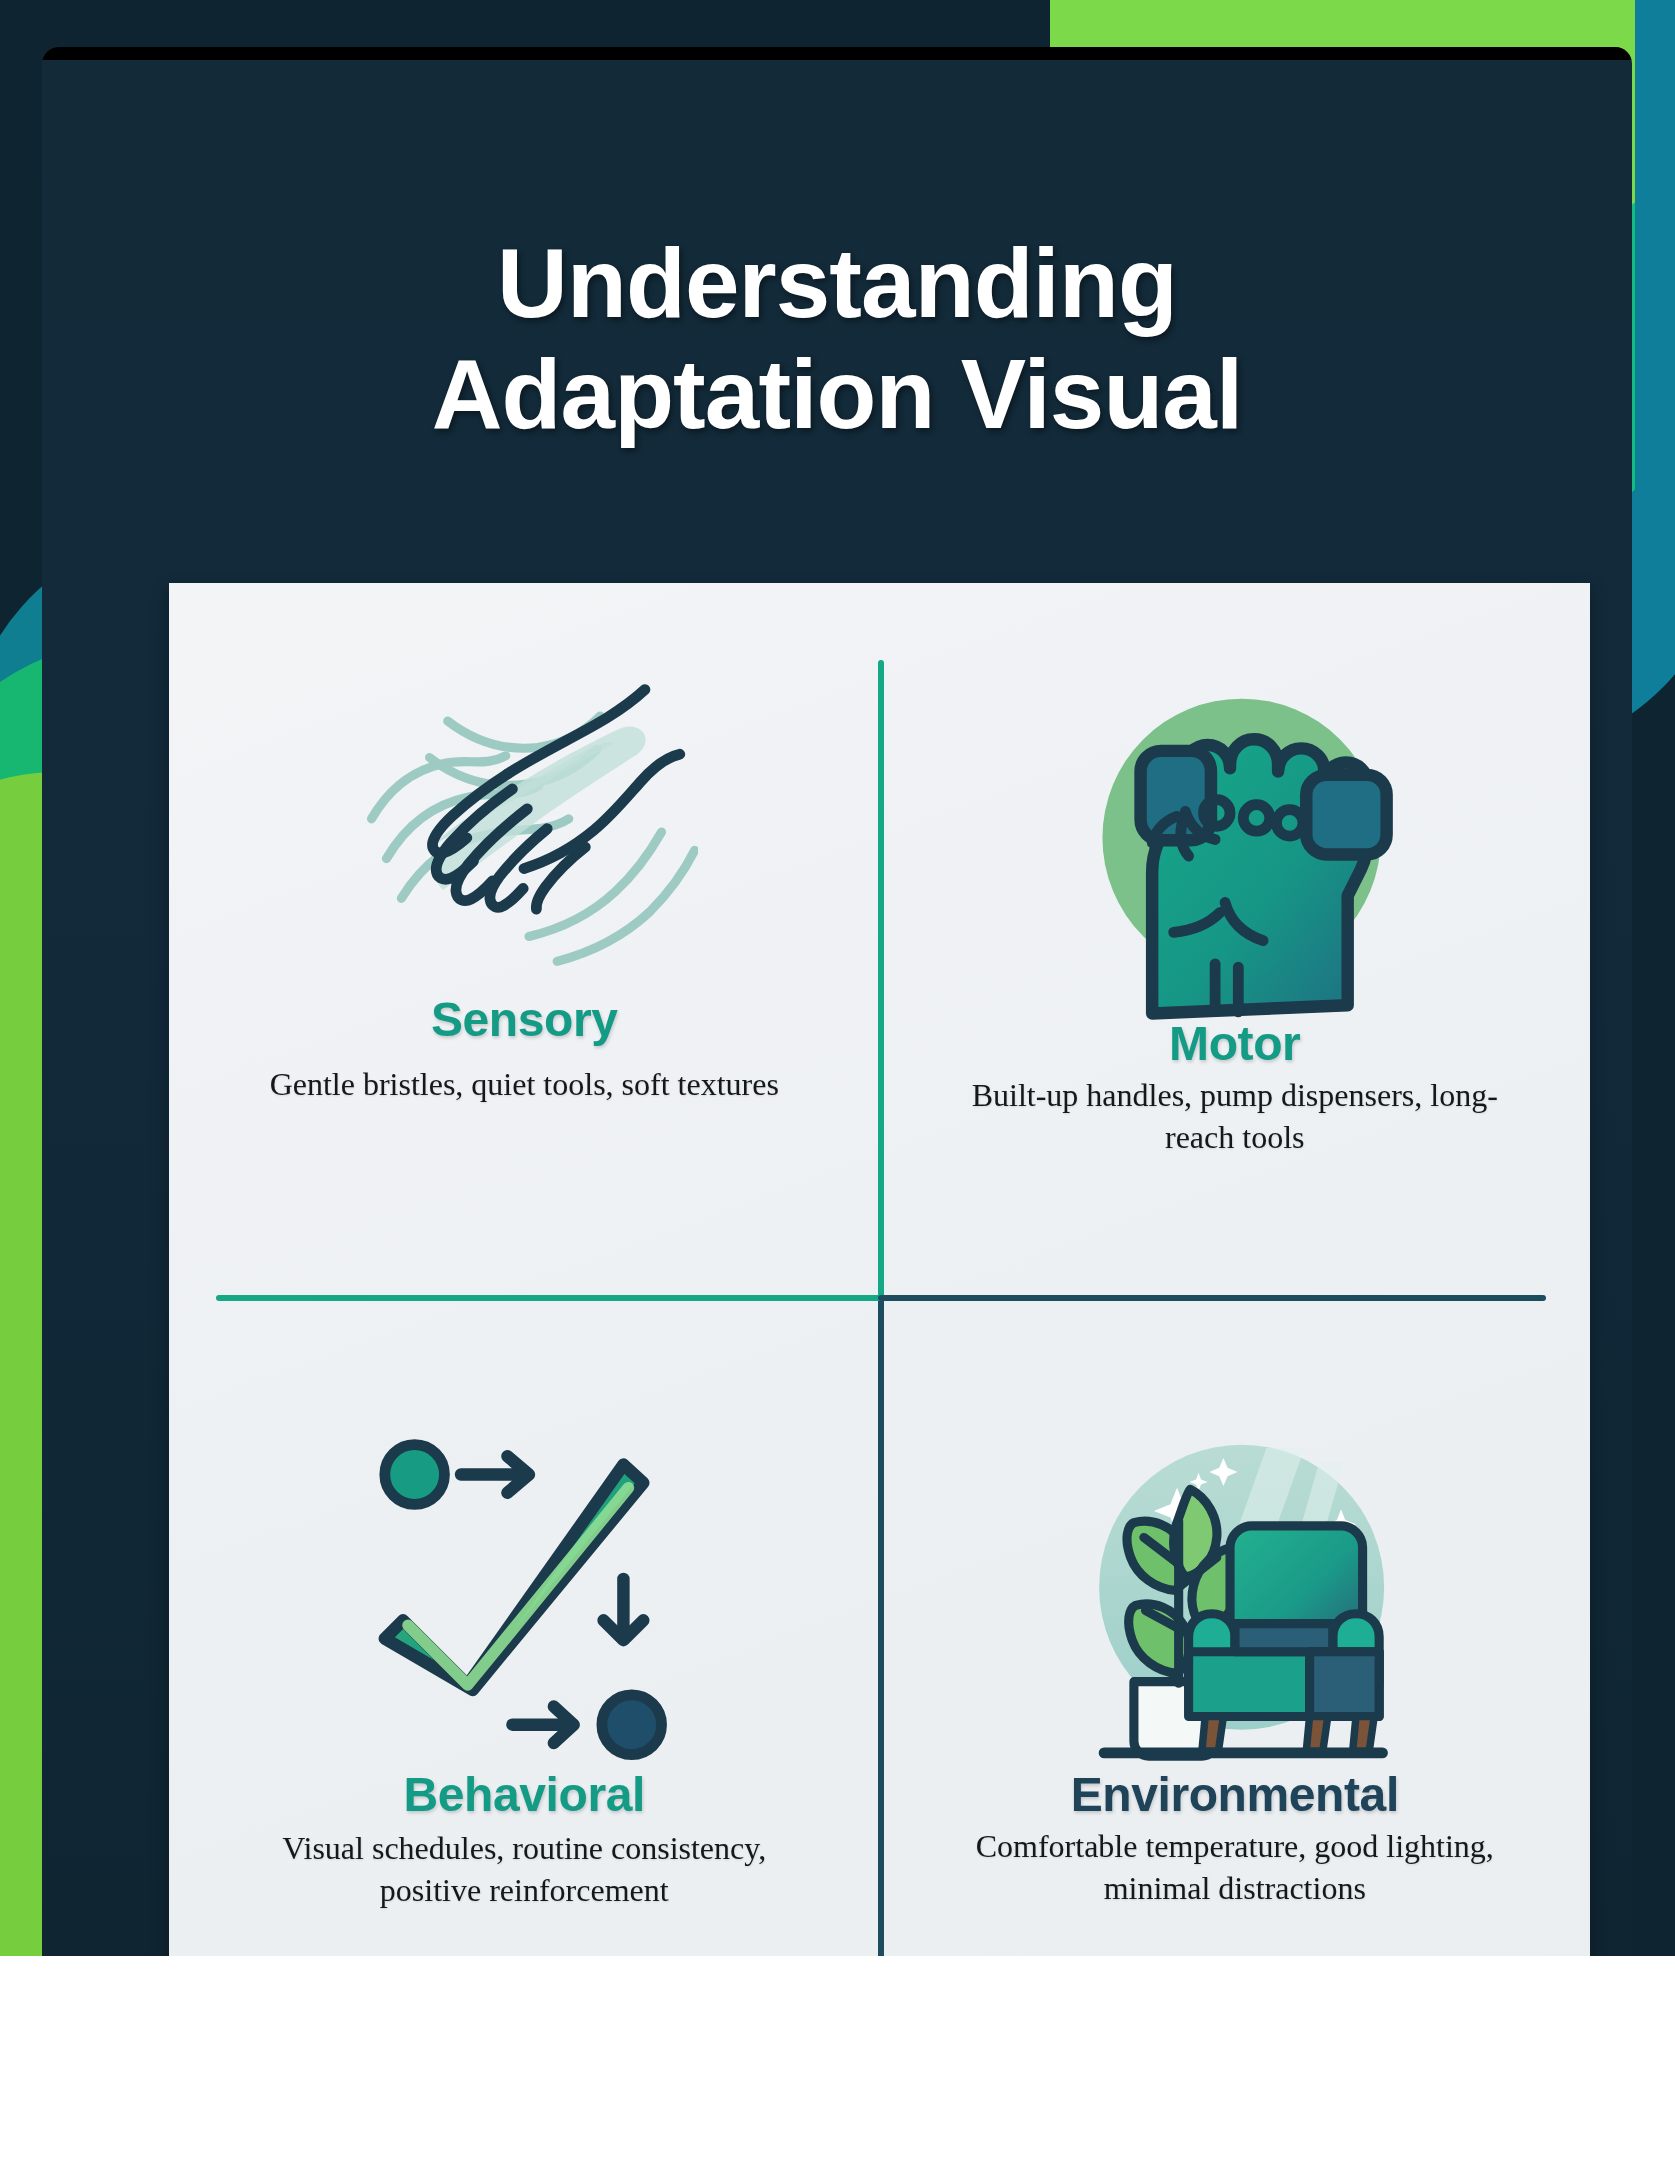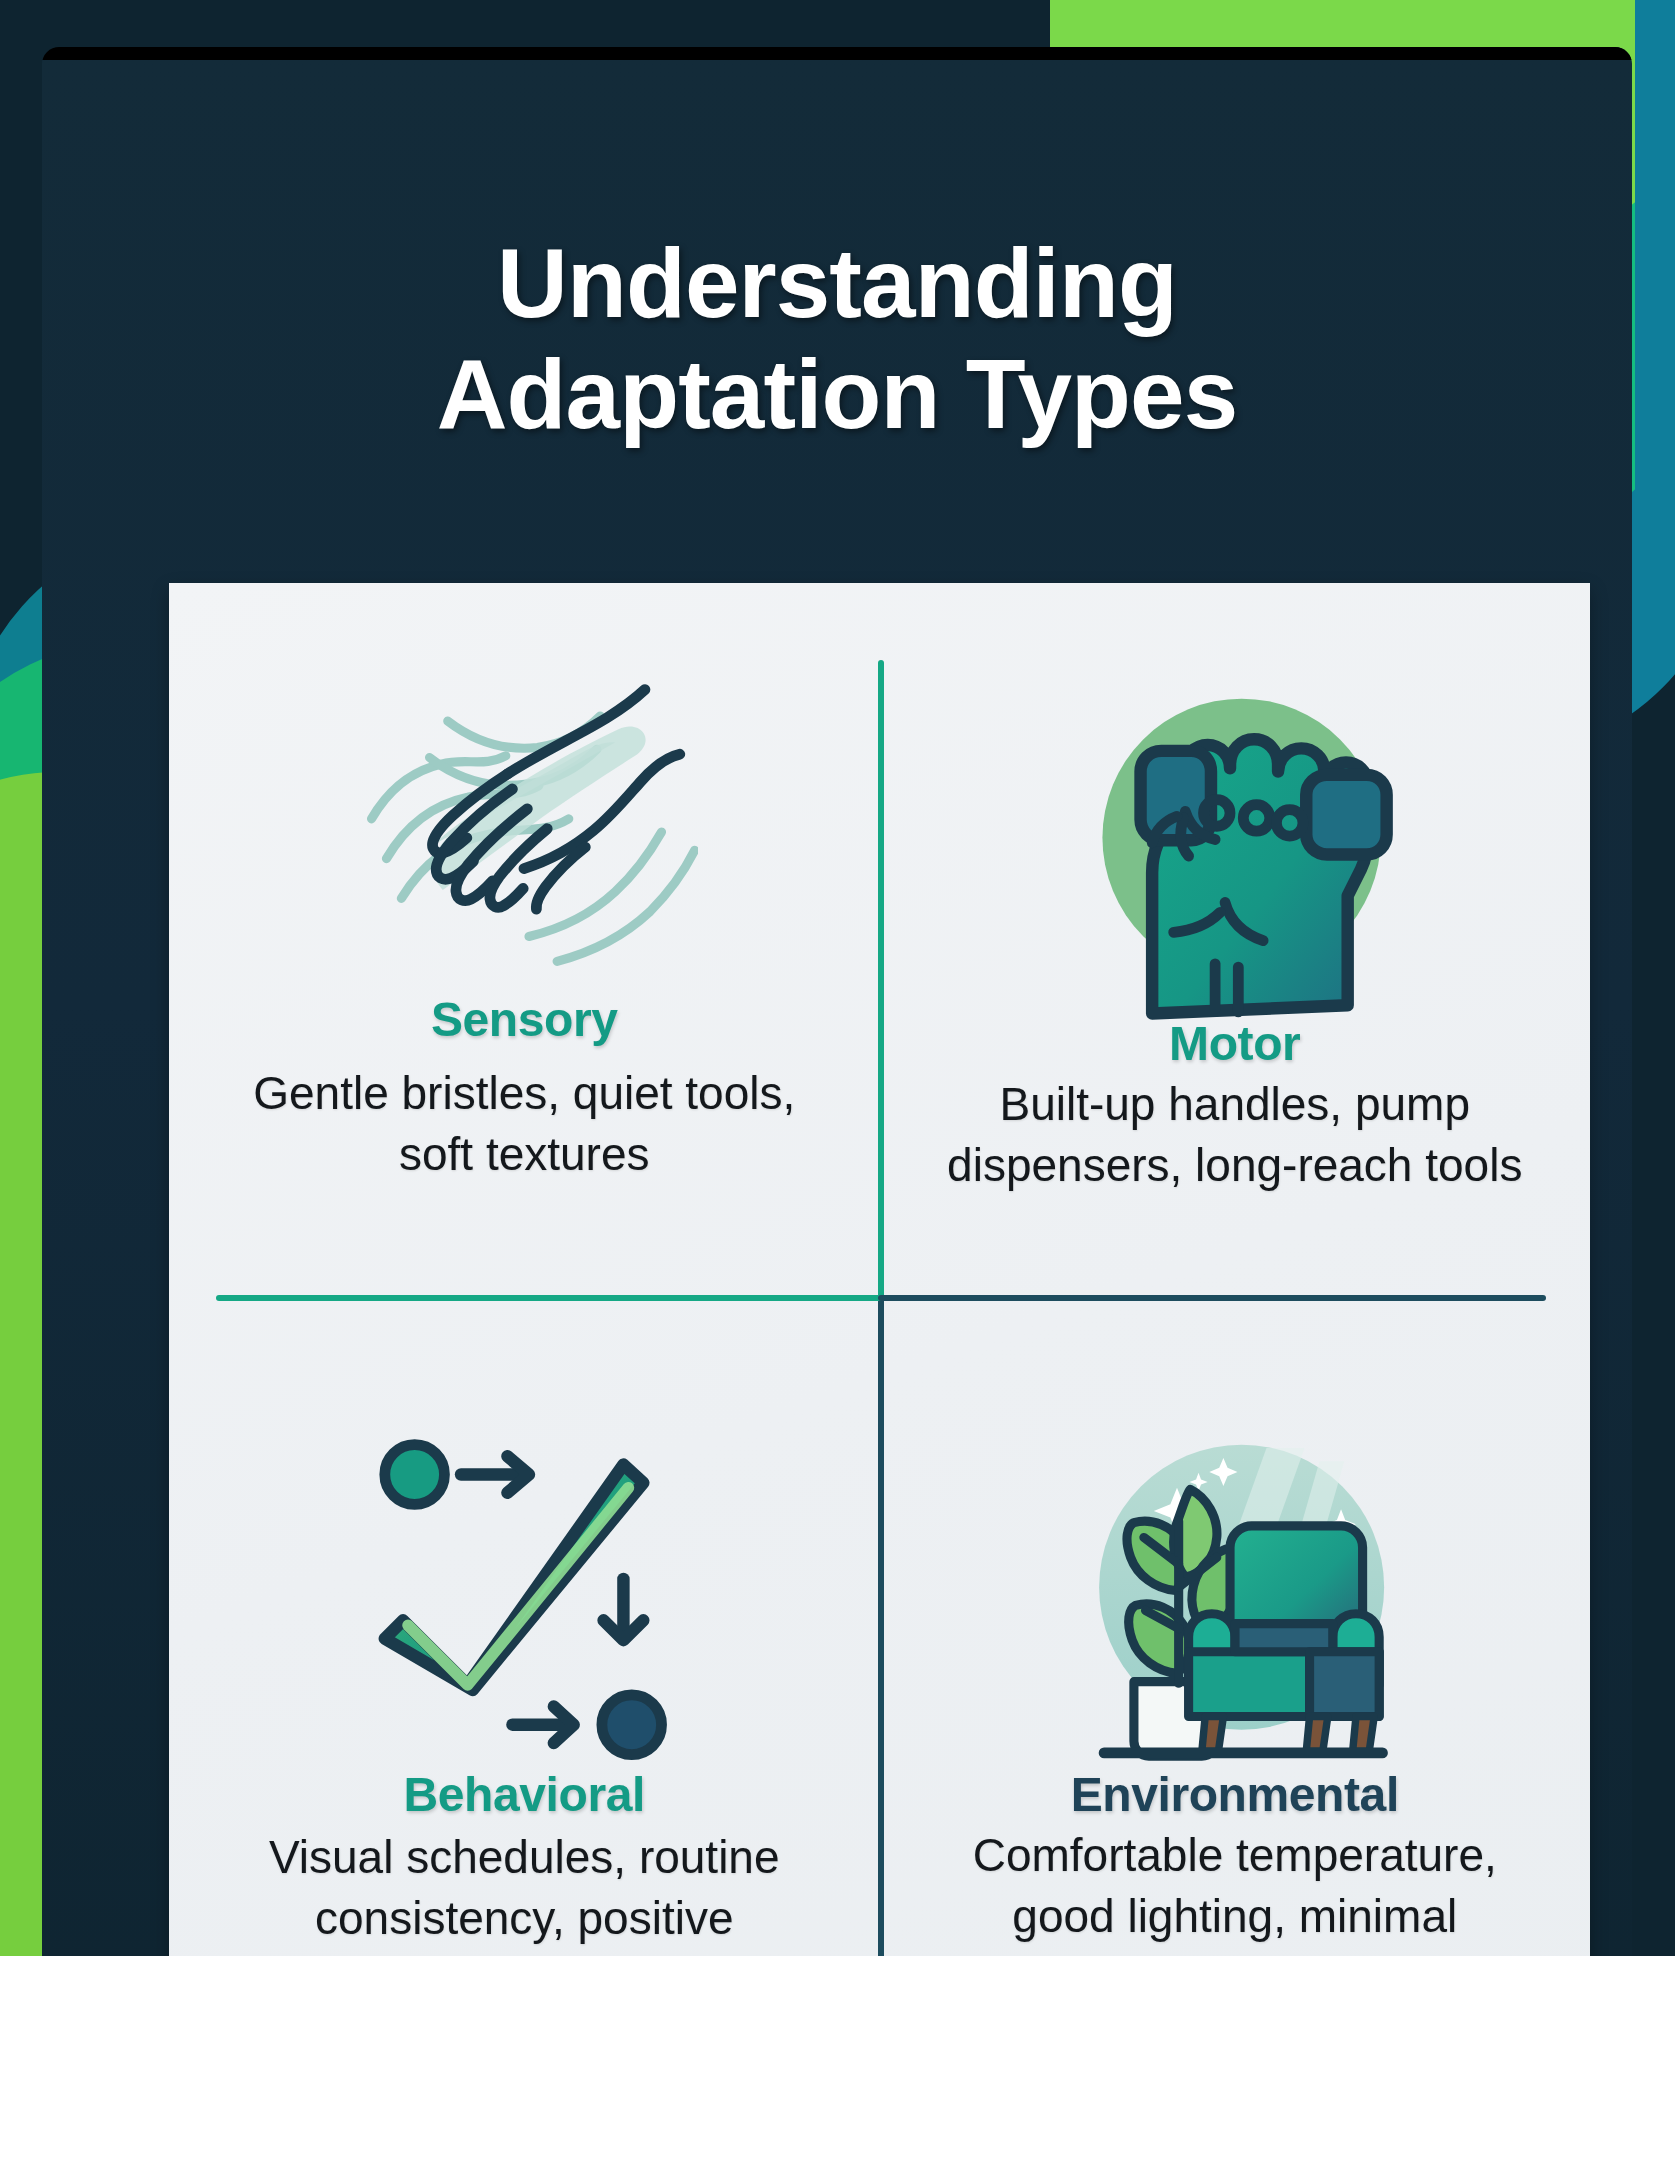--- a/index.html
+++ b/index.html
@@ -160,27 +160,28 @@
 
   .quad-title {
     font-size: 48px;
     font-weight: bold;
     letter-spacing: -0.4px;
     line-height: 1.0;
     margin-top: -5.4px;
     text-shadow: 0.9px 1.8px 3.6px rgba(0,0,0,.18);
   }
   .quad-desc {
-    font-size: 46px;
+    font-size: 32px;
     color: #14181C;
     line-height: 1.33;
     text-align: center;
     margin-top: 19px;
     max-width: 576px;
     text-shadow: 0.4px 0.9px 2.2px rgba(0,0,0,.12);
+    font-family: Liberation Serif, serif;
   }
   .q-motor .quad-desc,
   .q-environmental .quad-desc { margin-top: 6px; }
   .q-behavioral .quad-desc    { margin-top: 8px; }
 
   
   .divider { position: absolute; border-radius: 6.3px; }
   #div-v-top    { left: 709px; top: 77px;  width: 5.8px; height: 638px; background: #15A885; }
   #div-v-bottom { left: 709px; top: 715px; width: 5.8px; height: 714px; background: #1D4C5E; }
   #div-h-left   { left: 47px;  top: 712px; width: 668px; height: 5.8px; background: #15A885; }
@@ -200,21 +201,21 @@
   <div class="swirl swirl-right-lime"></div>
   <div class="swirl swirl-top-lime"></div>
   <div class="swirl swirl-right-edge"></div>
 
   <div id="panel">
 
     <div id="panel-topbar"></div>
 
     <div id="title-block">
       <span class="title-line">Understanding</span>
-      <span class="title-line">Adaptation Types</span>
+      <span class="title-line">Adaptation Visual</span>
     </div>
 
     <div id="card">
       <div class="grid">
 
         <div class="quad q-sensory">
           <div class="art">
             <svg viewBox="0 0 420 420" xmlns="http://www.w3.org/2000/svg">
               <g fill="none" stroke="#9DCBC4" stroke-width="11" stroke-linecap="round">
                 <path d="M26 214c22-38 50-58 84-66 30-8 52 4 78-10"></path>

